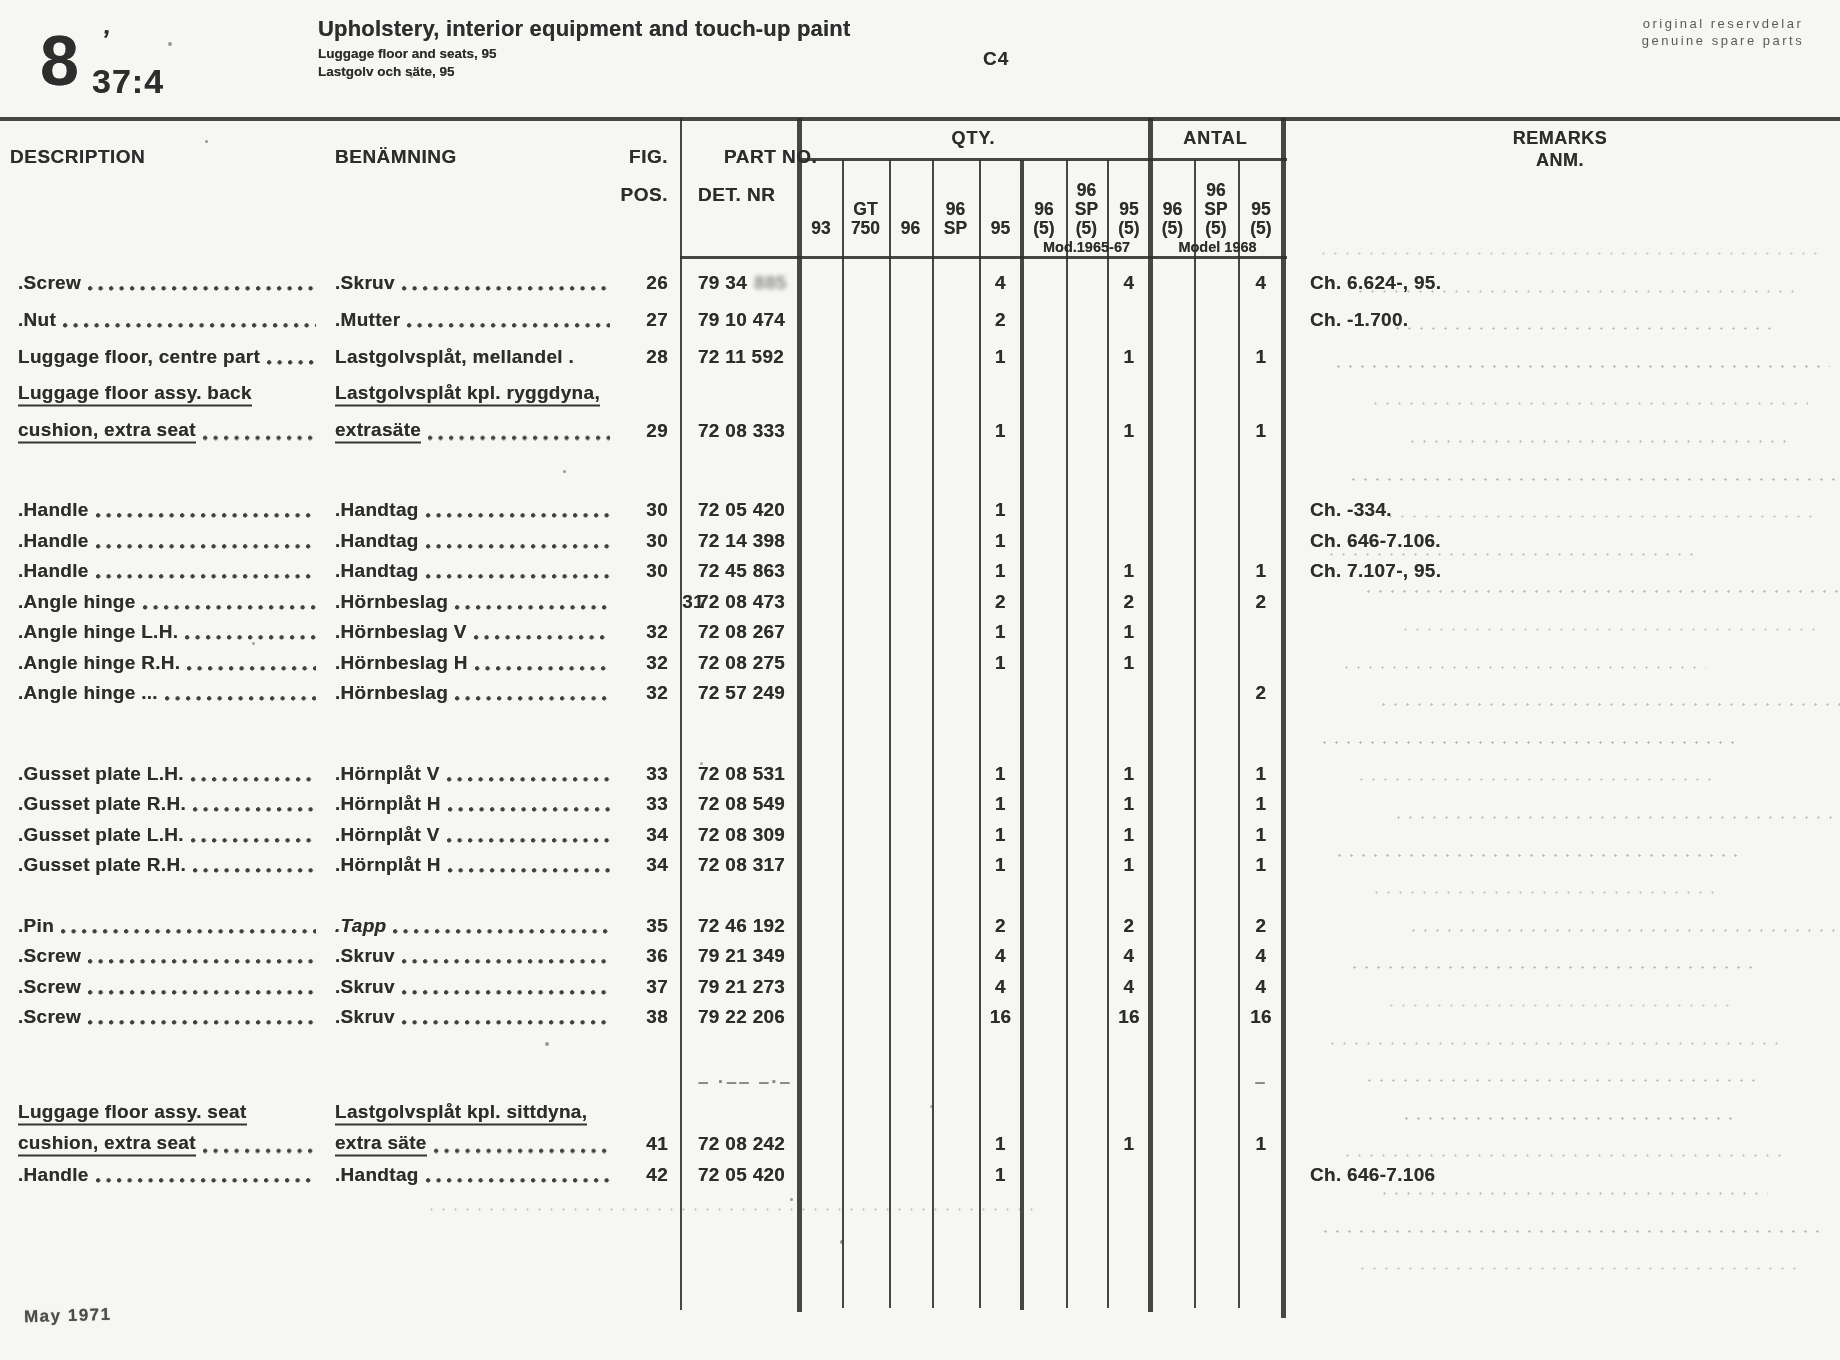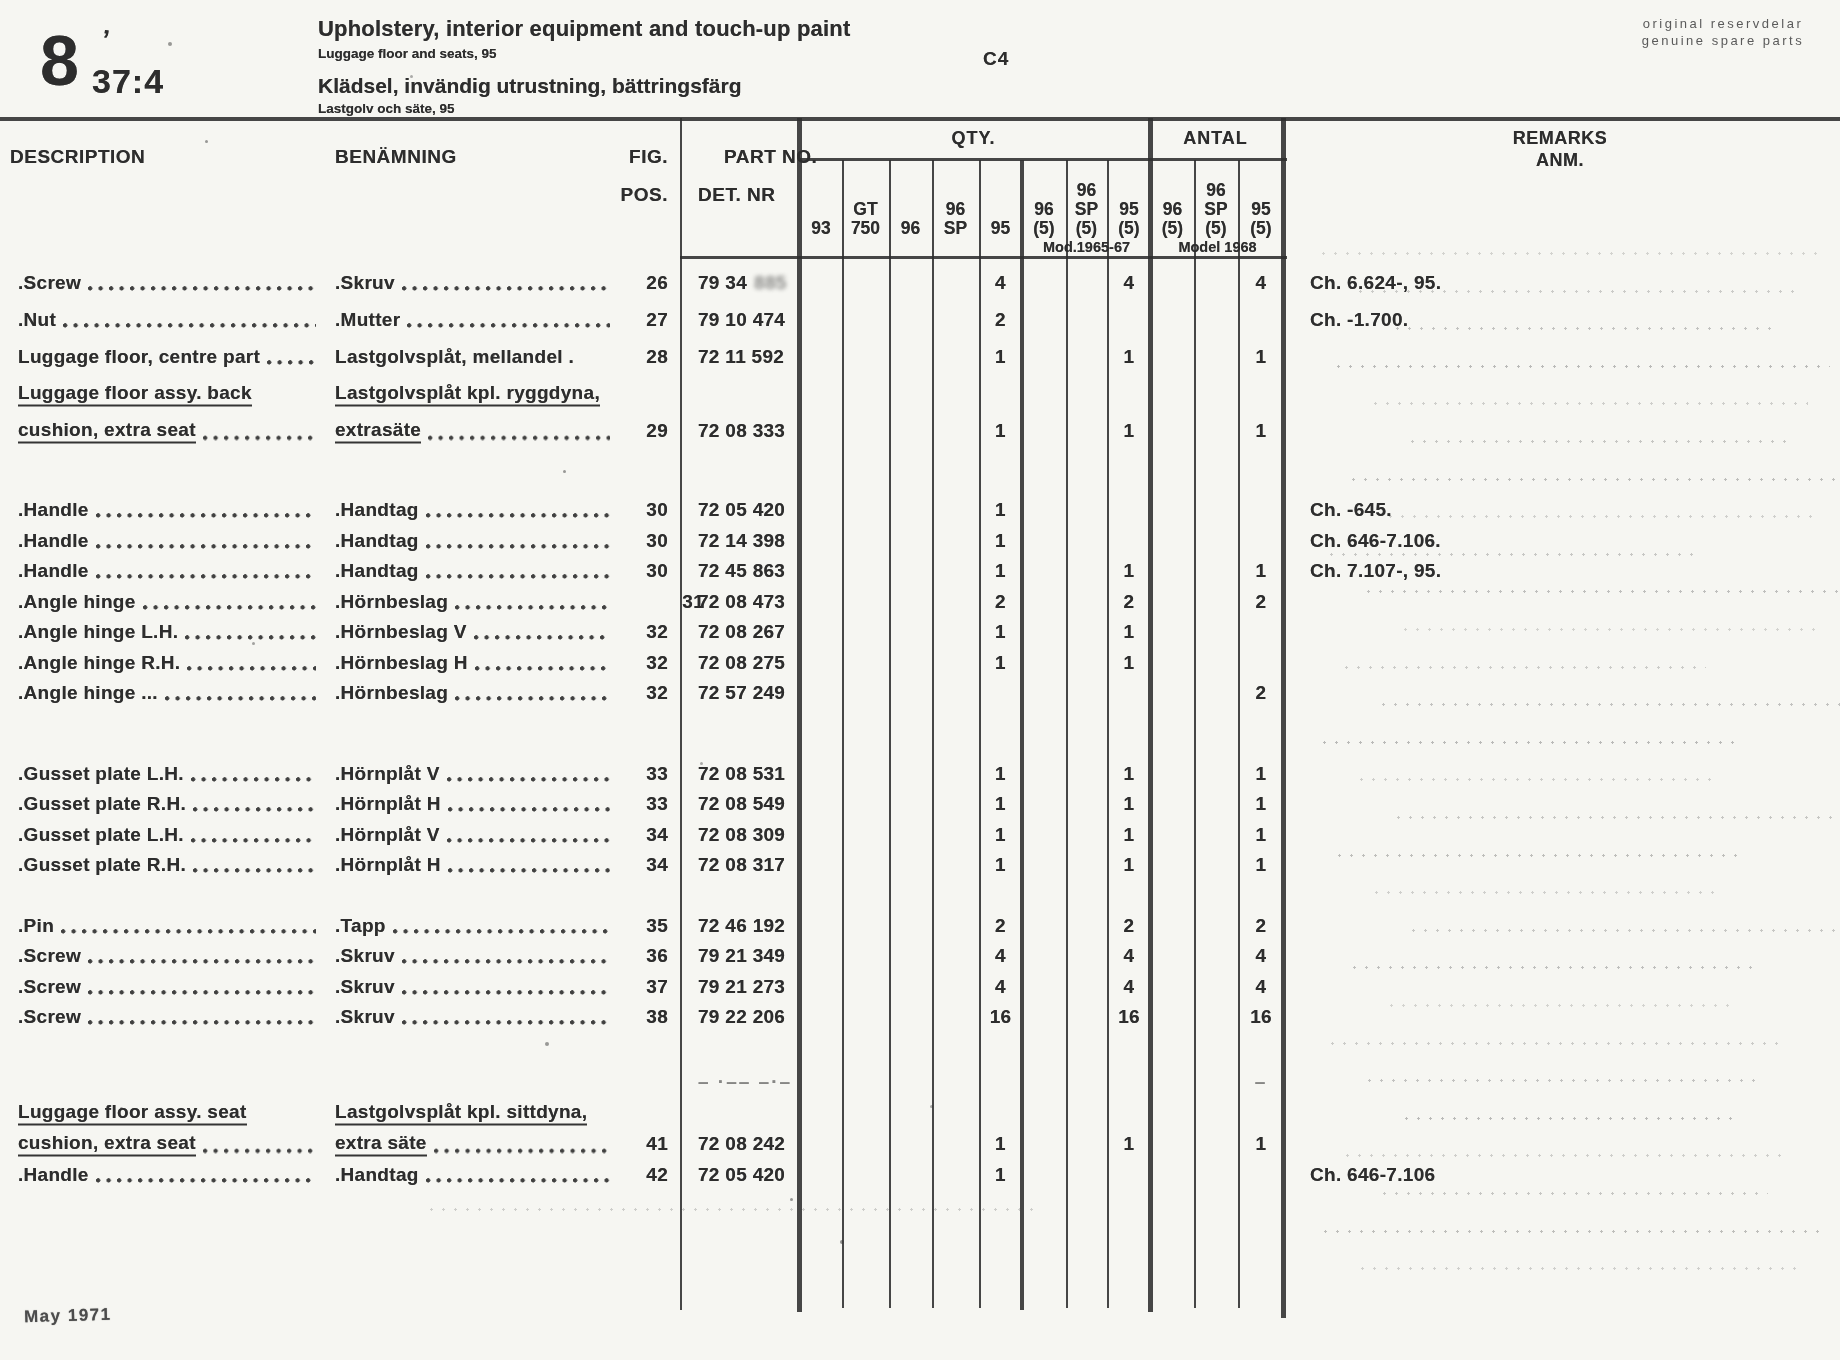--- a/index.html
+++ b/index.html
@@ -61,21 +61,20 @@
 
 <div id="page">
 
   <div id="sec-big" class="ink">8</div>
   <div id="sec-tick" class="ink">’</div>
   <div id="sec-small" class="ink">37:4</div>
 
   <div id="titles">
     <div id="title-en" class="ink">Upholstery, interior equipment and touch-up paint</div>
     <div id="sub-en" class="ink">Luggage floor and seats, 95</div>
-    <div id="title-sv" class="ink">Klädsel, invändig utrustning, bättringsfärg</div>
     <div id="sub-sv" class="ink">Lastgolv och säte, 95</div>
   </div>
 
   <div id="doc-code" class="ink">C4</div>
 
   <div id="brand">
     <div class="brand-line">original reservdelar</div>
     <div class="brand-line">genuine spare parts</div>
   </div>
 
@@ -232,21 +231,21 @@
           <span>.Handle</span>
           <span class="leader"></span>
         </div>
         <div class="cell flexcell" style="left: 335px; width: 277px;">
           <span>.Handtag</span>
           <span class="leader"></span>
         </div>
         <div class="cell" style="left: 618px; width: 50px; text-align: right;">30</div>
         <div class="cell" style="left: 698px; width: 100px;">72 05 420</div>
         <div class="cell qv" style="left: 979px; width: 43px; text-align: center;">1</div>
-        <div class="cell" style="left: 1310px; width: 520px;">Ch. -645.</div>
+        <div class="cell" style="left: 1310px; width: 520px;">Ch. -334.</div>
       </div>
       <div class="trow" style="height: 30.5px;">
         <div class="cell flexcell" style="left: 18px; width: 300px;">
           <span>.Handle</span>
           <span class="leader"></span>
         </div>
         <div class="cell flexcell" style="left: 335px; width: 277px;">
           <span>.Handtag</span>
           <span class="leader"></span>
         </div>
@@ -387,21 +386,21 @@
         <div class="cell qv" style="left: 979px; width: 43px; text-align: center;">1</div>
         <div class="cell qv" style="left: 1107px; width: 44px; text-align: center;">1</div>
         <div class="cell qv" style="left: 1238px; width: 46px; text-align: center;">1</div>
       </div>
       <div style="height: 30px;"></div>
       <div class="trow" style="height: 30.5px;">
         <div class="cell flexcell" style="left: 18px; width: 300px;">
           <span>.Pin</span>
           <span class="leader"></span>
         </div>
-        <div class="cell flexcell" style="left: 335px; width: 277px;">
+        <div class="cell flexcell" style="left: 335px; width: 277px; font-style: italic;">
           <span>.Tapp</span>
           <span class="leader"></span>
         </div>
         <div class="cell" style="left: 618px; width: 50px; text-align: right;">35</div>
         <div class="cell" style="left: 698px; width: 100px;">72 46 192</div>
         <div class="cell qv" style="left: 979px; width: 43px; text-align: center;">2</div>
         <div class="cell qv" style="left: 1107px; width: 44px; text-align: center;">2</div>
         <div class="cell qv" style="left: 1238px; width: 46px; text-align: center;">2</div>
       </div>
       <div class="trow" style="height: 30.5px;">

